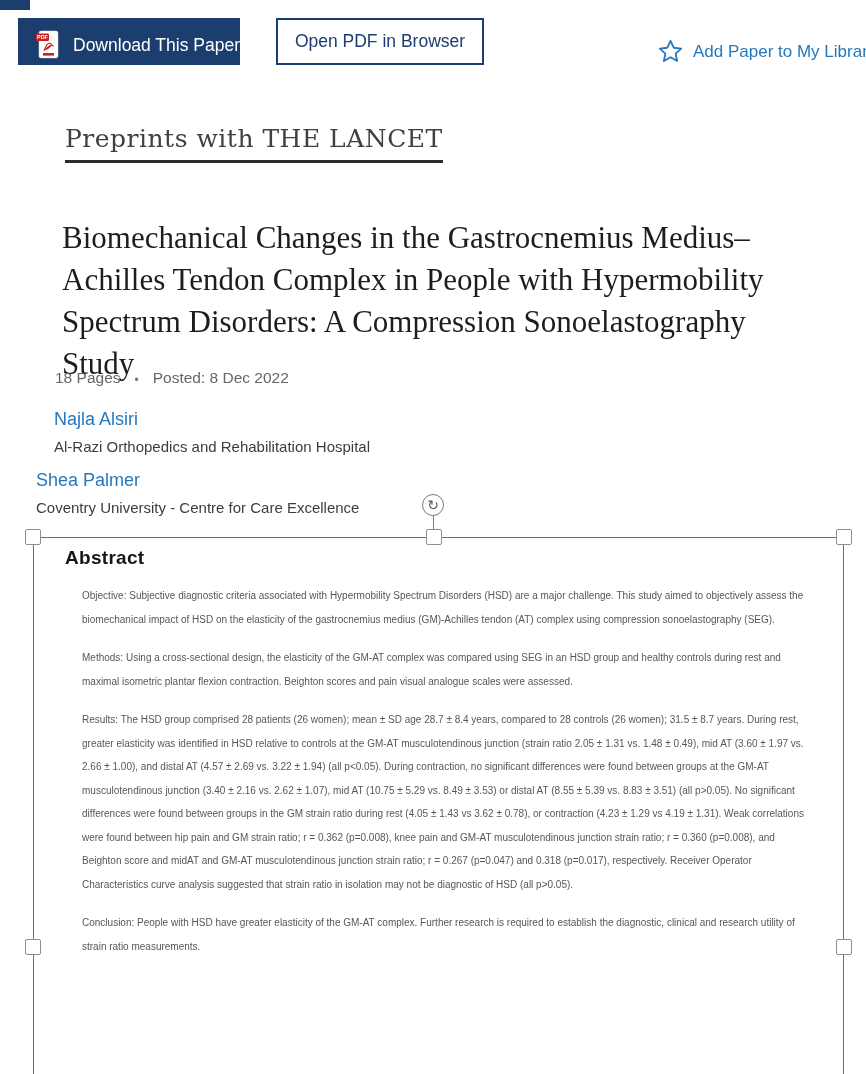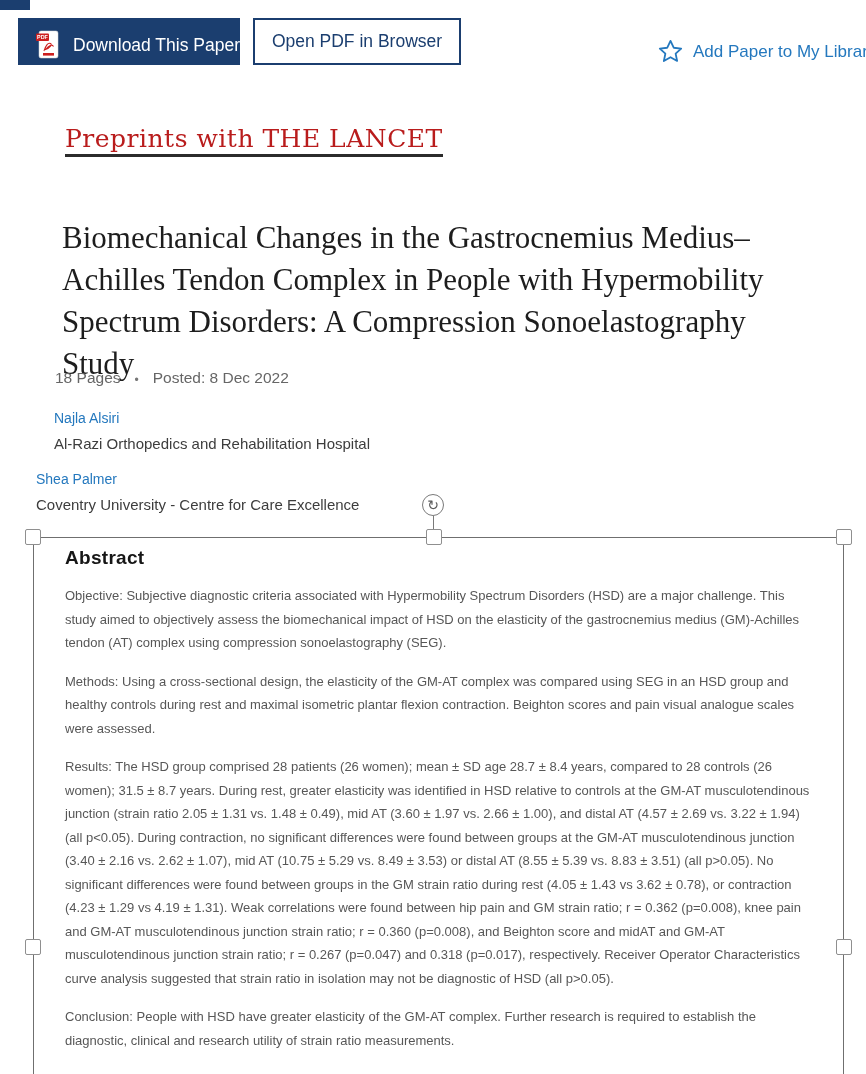--- a/index.html
+++ b/index.html
@@ -17,58 +17,58 @@
 
   
   .btn-primary {
     left: 18px; top: 18px; width: 222px; height: 47px;
     background: var(--navy, #1b3e6f); color: #ffffff;
     border: none; display: flex; align-items: center; gap: 13px;
     padding: 7px 0 0 18px; font-size: 17.5px; font-family: inherit; cursor: pointer;
     box-sizing: border-box;
   }
   .btn-outline {
-    left: 253px; top: 18px; width: 208px; height: 47px;
+    left: 276px; top: 18px; width: 208px; height: 47px;
     background: #ffffff; color: var(--navy, #1b3e6f);
     border: 2px solid var(--navy, #1b3e6f);
     display: flex; align-items: center; justify-content: center;
     font-size: 17.5px; font-family: inherit; cursor: pointer; box-sizing: border-box;
   }
   .add-library {
     left: 657px; top: 38px; display: flex; align-items: center; gap: 9px;
     color: var(--linkblue, #2478be); font-size: 17px; white-space: nowrap;
     text-decoration: none; cursor: pointer;
   }
   .add-library svg path { stroke: var(--linkblue, #2478be); }
 
   
   .brand { left: 65px; top: 124px; }
   .brand-text {
     font-family: "DejaVu Serif", "Liberation Serif", serif;
-    font-size: 25px; color: #b91c1c; letter-spacing: 0.5px;
-    padding-bottom: 1px; border-bottom: 3px solid #2b2b2b;
+    font-size: 25px; color: #404040; letter-spacing: 0.5px;
+    padding-bottom: 7px; border-bottom: 3px solid #2b2b2b;
     display: inline-block;
   }
 
   
   .title {
     left: 54px; top: 209px; width: 728px; margin: 8px;
     font-family: "Liberation Serif", serif; font-weight: 400;
     font-size: 31px; line-height: 42px; color: #1d1d1d;
   }
 
   
   .meta {
     left: 55px; top: 369px; display: flex; align-items: flex-end; gap: 14px;
     color: #666666; font-size: 15.5px;
   }
   .meta .dot { font-size: 12px; color: #777777; }
 
   
-  .author-name { color: var(--linkblue, #2478be); font-size: 14px; text-decoration: none; display: inline-block; cursor: pointer; }
+  .author-name { color: var(--linkblue, #2478be); font-size: 18px; text-decoration: none; display: inline-block; cursor: pointer; }
   .author-aff { color: #3d3d3d; font-size: 15px; margin-top: 8px; }
   .author-1 { left: 54px; top: 409px; }
   .author-2 { left: 36px; top: 470px; }
 
   
   .rotate-handle {
     left: 422px; top: 494px; width: 22px; height: 22px;
     border: 1.5px solid #7a7a7a; border-radius: 50%;
     background: #ffffff; box-sizing: border-box;
     display: flex; align-items: center; justify-content: center;
@@ -91,22 +91,22 @@
   .h-ml { left: 25px; top: 939px; }
   .h-mr { left: 836px; top: 939px; }
 
   
   .abstract { left: 65px; top: 543px; width: 747px; }
   .abstract-heading {
     font-size: 19px; font-weight: 700; color: #161616;
     letter-spacing: 0.3px; margin: 4px 0 15px 0;
   }
   .abstract p {
-    margin: 0 0 15px 0;
-    font-size: 13px; line-height: 23.5px; color: #575757;
+    margin: 0 0 15px 17px;
+    font-size: 10px; line-height: 23.5px; color: #575757;
   }
 </style>
 </head>
 <body>
 
 <div class="abs corner-strip"></div>
 
 <button class="abs btn-primary">
   <span style="display:inline-flex;">
     <svg width="24" height="30" viewBox="0 0 24 30">

